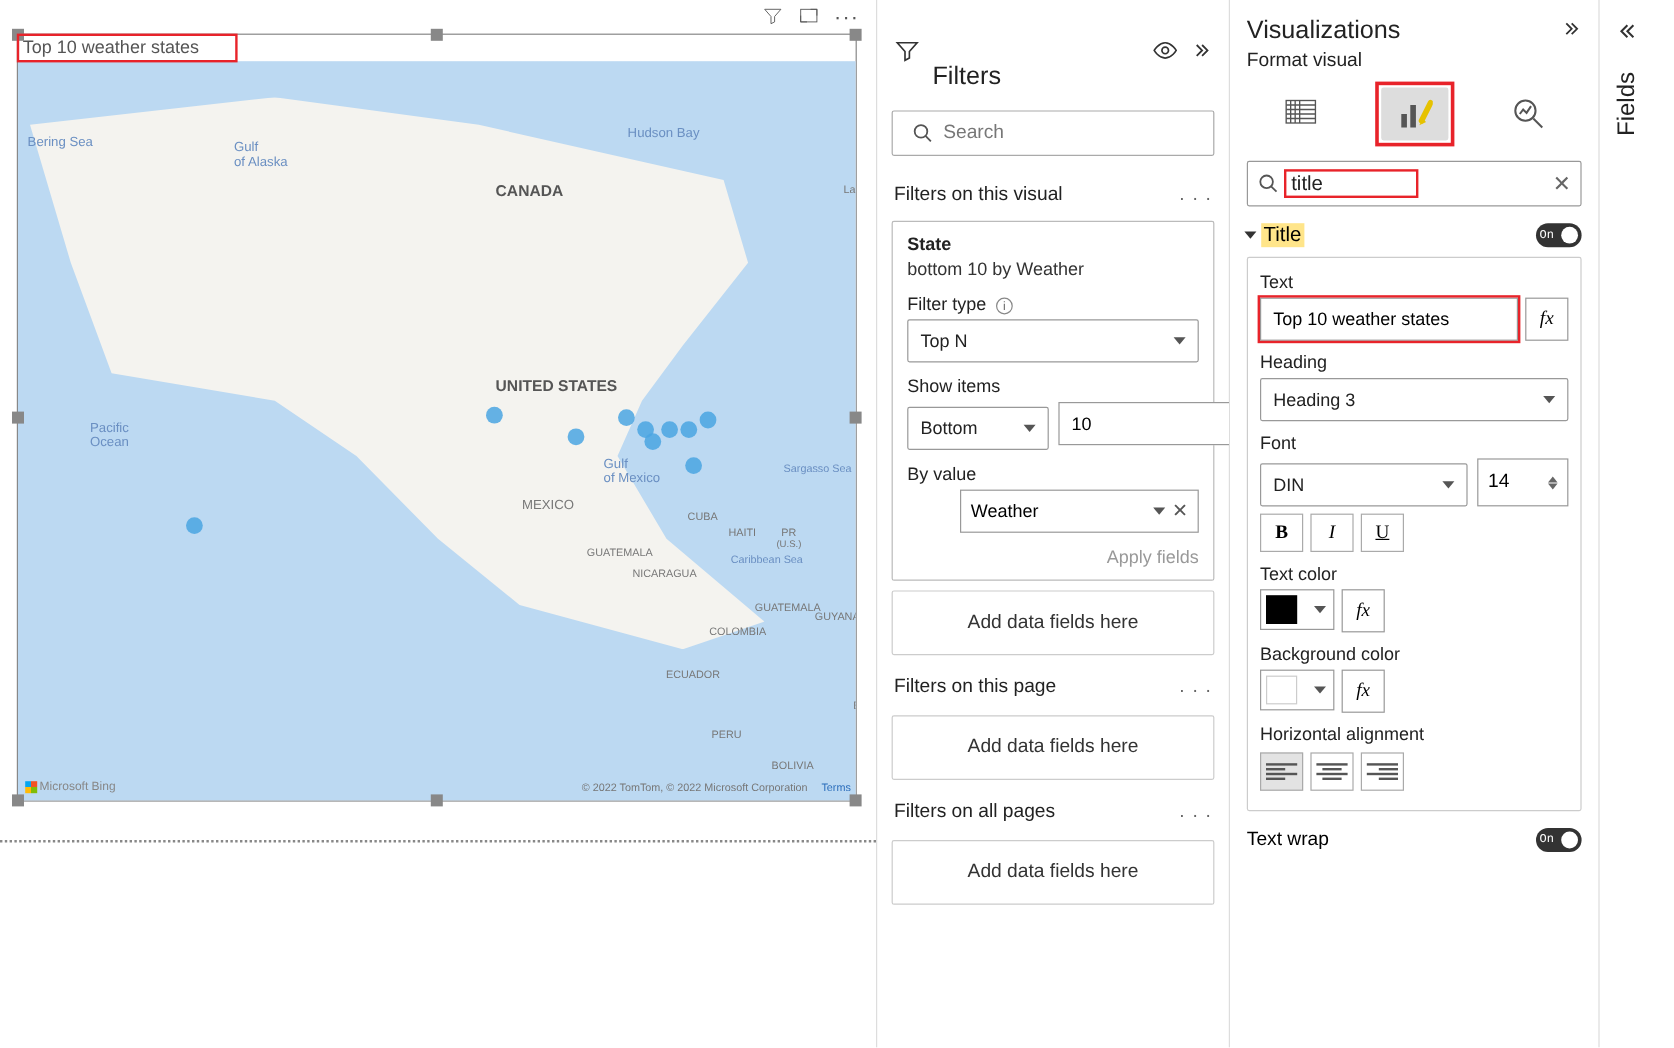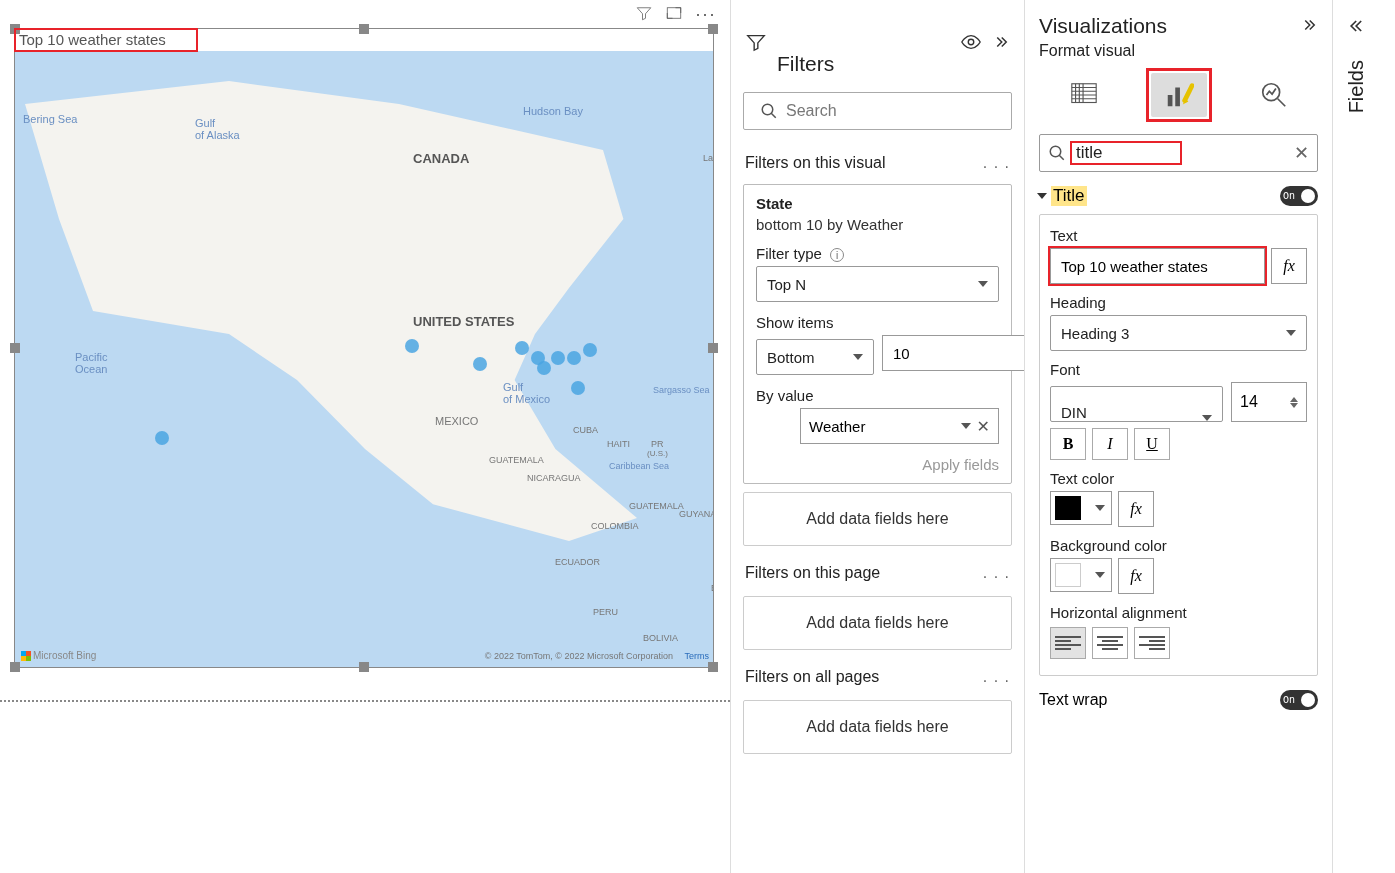--- a/index.html
+++ b/index.html
@@ -101,21 +101,21 @@
   
   .prop-card { border:1px solid #ccc; border-radius:2px; padding: 12px 10px 16px 10px; margin-top:8px; }
   .plabel { font-size:15px; color:#222; margin-top: 10px; }
   .plabel:first-child{margin-top:0;}
   .text-input-row { display:flex; gap:6px; margin-top:4px; align-items:stretch; }
   .text-input { flex:1; border:1px solid #999; height:36px; padding:0 10px; font-size:15px; display:flex; align-items:center; }
   .text-input.highlighted { outline:2px solid #e8232a; outline-offset:0; }
   .fx-btn { width:36px; height:36px; border:1px solid #999; display:flex; align-items:center; justify-content:center; font-style:italic; font-family: Georgia, serif; font-size:16px; }
   
   .font-row { display:flex; gap:8px; margin-top:4px; }
-  .font-row .select-box { flex:1;align-items:flex-end; }
+  .font-row .select-box { flex:1; }
   .font-row .num { width:76px; border:1px solid #999; display:flex; align-items:center; padding:0 8px; justify-content:space-between; }
   .spinner { display:flex; flex-direction:column; gap:1px;}
   .spinner .up,.spinner .dn{width:0;height:0;border-left:4px solid transparent;border-right:4px solid transparent;}
   .spinner .up{border-bottom:5px solid #666;} .spinner .dn{border-top:5px solid #666;}
   
   .style-row { display:flex; gap:6px; margin-top:6px;}
   .style-btn { width:36px; height:32px; border:1px solid #aaa; display:flex; align-items:center; justify-content:center; font-size:16px; font-family: Georgia, serif; }
   .style-btn.b{font-weight:bold;} .style-btn.i{font-style:italic;} .style-btn.u{text-decoration:underline;}
   
   .color-row { display:flex; gap:6px; margin-top:4px; }

